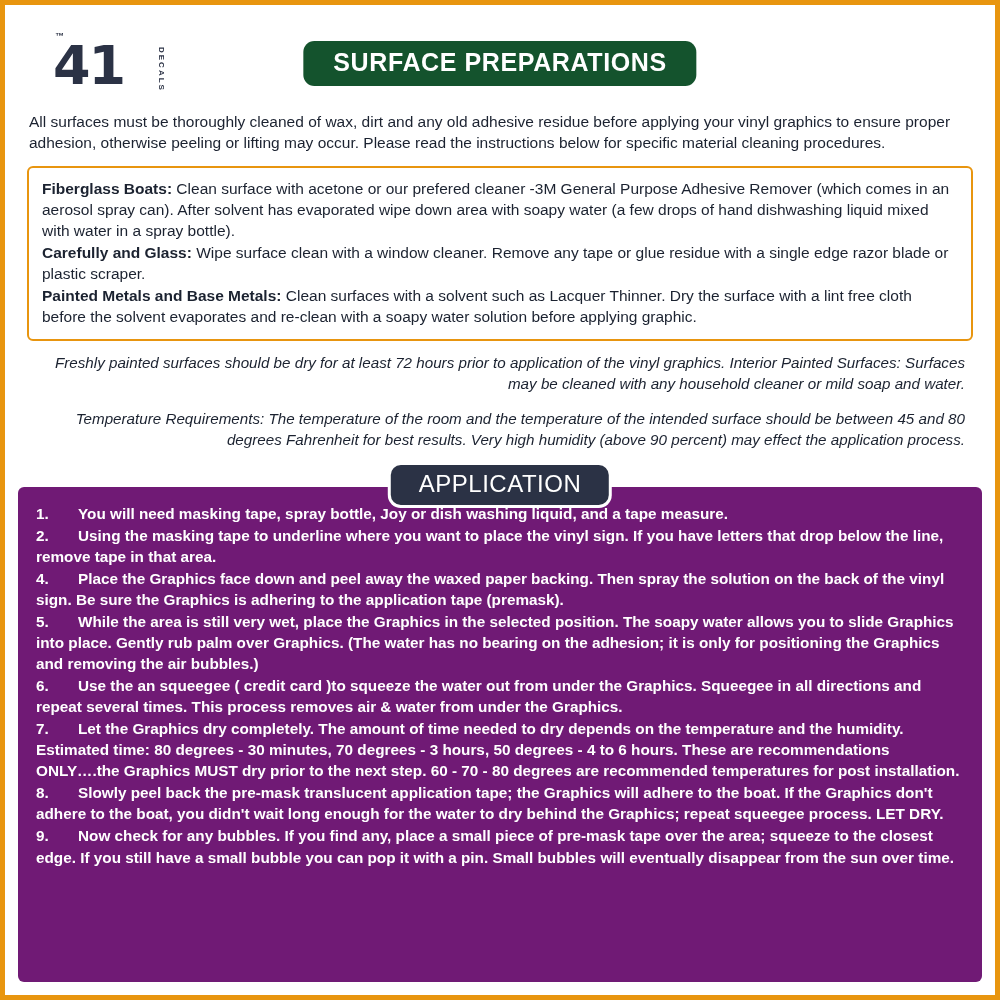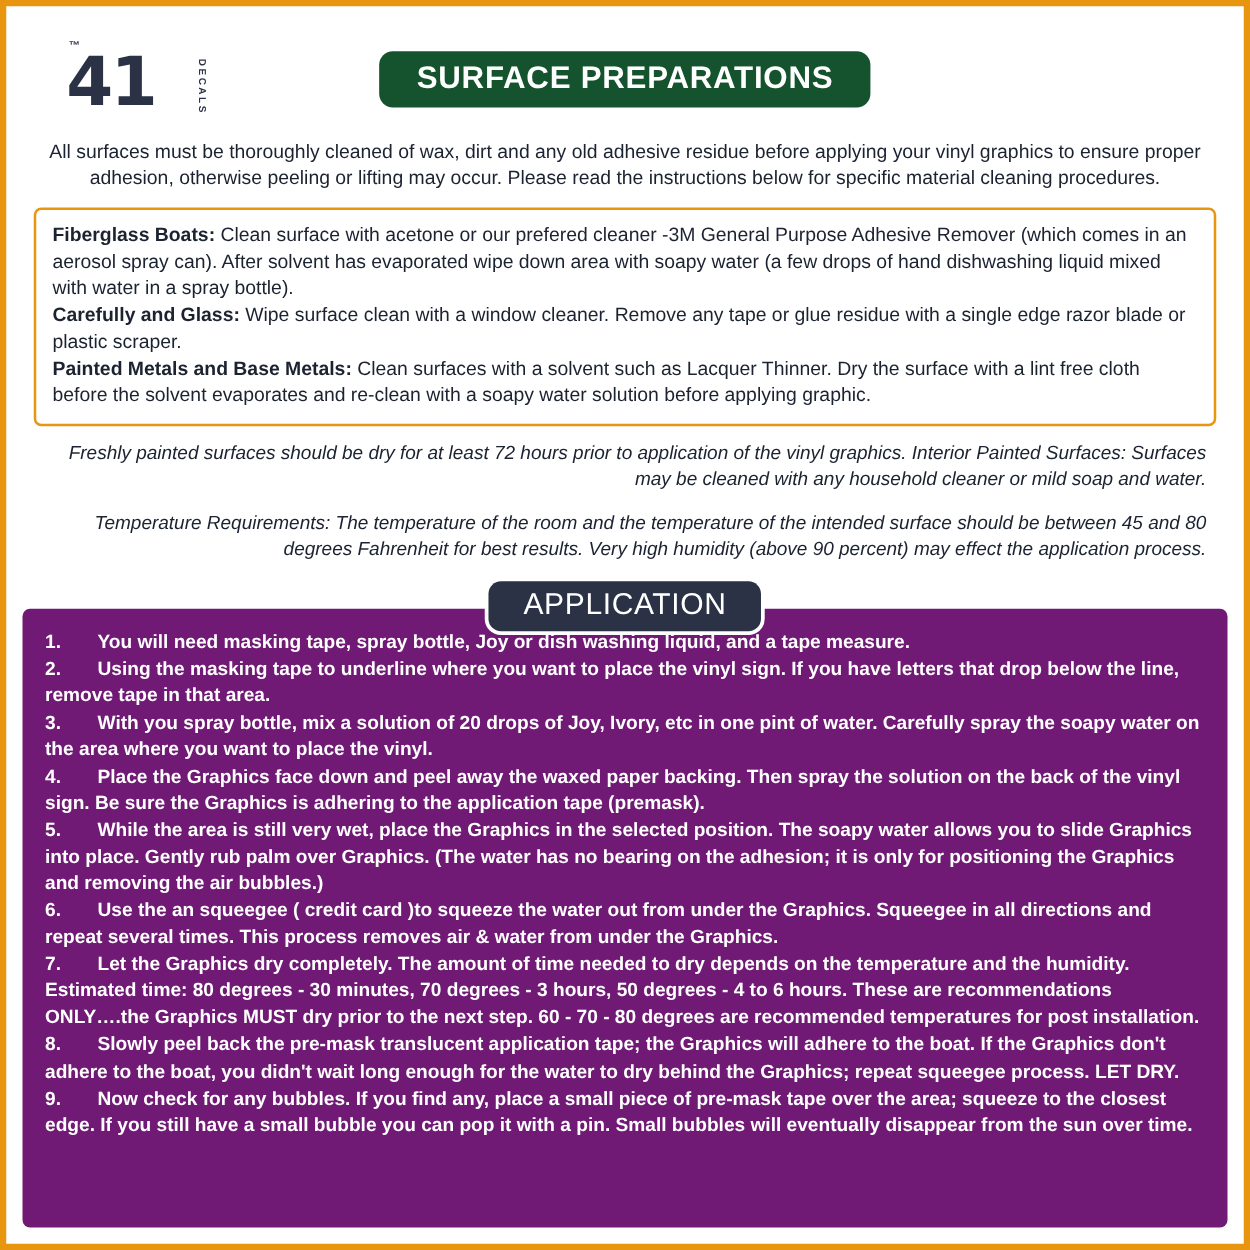--- a/index.html
+++ b/index.html
@@ -79,21 +79,20 @@
     white-space: nowrap;
     box-shadow: 0 0 0 3px #ffffff;
   }
 
   
   .intro {
     font-size: 15.5px;
     line-height: 1.38;
     margin: 10px 4px 12px 4px;
     color: #1b2230;
-    text-align: center;
   }
 
   
   .matbox {
     border: 2px solid #e8950f;
     border-radius: 6px;
     padding: 10px 13px 11px 13px;
     margin: 0 2px 12px 2px;
   }
   .matline {
@@ -199,23 +198,20 @@
   </div>
 
   <div class="steps">
     <div class="step">
       <span class="num">1.</span><span>You will need masking tape, spray bottle, Joy or dish washing liquid, and a tape measure.</span>
     </div>
     <div class="step">
       <span class="num">2.</span><span>Using the masking tape to underline where you want to place the vinyl sign. If you have letters that drop below the line, remove tape in that area.</span>
     </div>
     <div class="step">
-      <span class="num">3.</span><span>With you spray bottle, mix a solution of 20 drops of Joy, Ivory, etc in one pint of water. Carefully spray the soapy water on the area where you want to place the vinyl.</span>
-    </div>
-    <div class="step">
       <span class="num">4.</span><span>Place the Graphics face down and peel away the waxed paper backing. Then spray the solution on the back of the vinyl sign. Be sure the Graphics is adhering to the application tape (premask).</span>
     </div>
     <div class="step">
       <span class="num">5.</span><span>While the area is still very wet, place the Graphics in the selected position. The soapy water allows you to slide Graphics into place. Gently rub palm over Graphics. (The water has no bearing on the adhesion; it is only for positioning the Graphics and removing the air bubbles.)</span>
     </div>
     <div class="step">
       <span class="num">6.</span><span>Use the an squeegee ( credit card )to squeeze the water out from under the Graphics. Squeegee in all directions and repeat several times. This process removes air &amp; water from under the Graphics.</span>
     </div>
     <div class="step">
       <span class="num">7.</span><span>Let the Graphics dry completely. The amount of time needed to dry depends on the temperature and the humidity. Estimated time: 80 degrees - 30 minutes, 70 degrees - 3 hours, 50 degrees - 4 to 6 hours. These are recommendations ONLY….the Graphics MUST dry prior to the next step. 60 - 70 - 80 degrees are recommended temperatures for post installation.</span>

